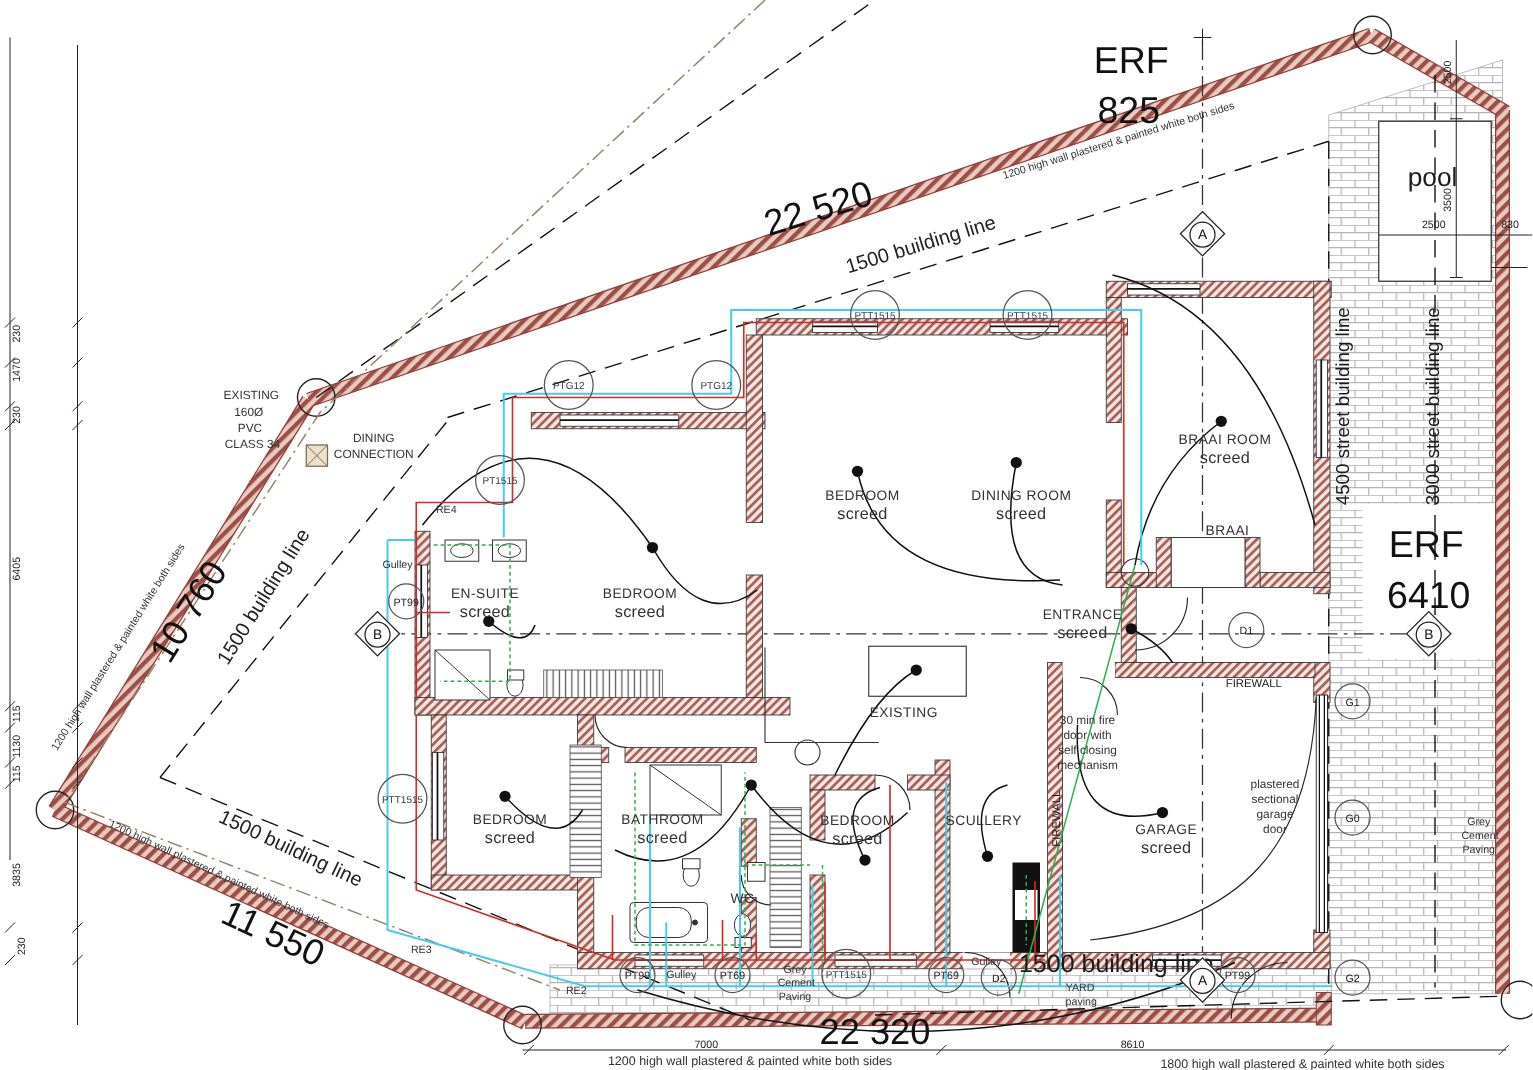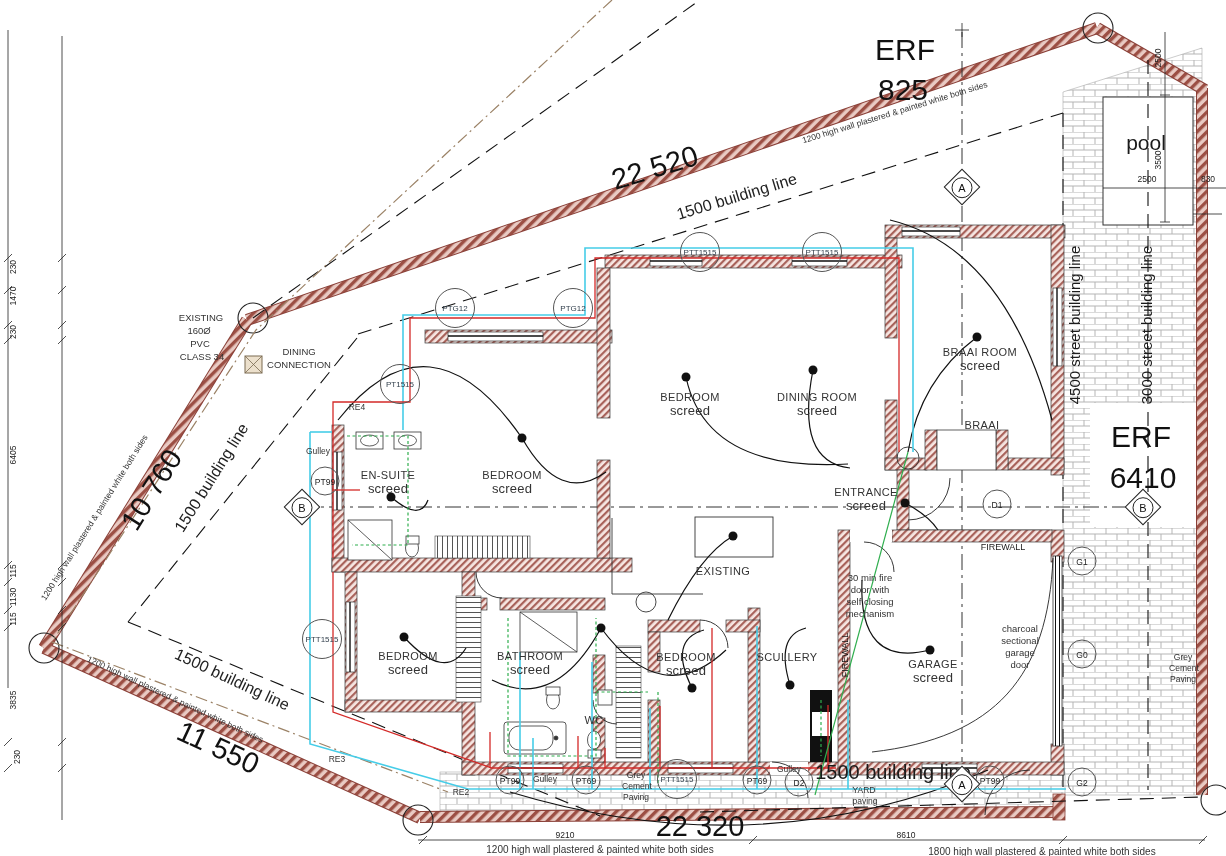--- a/index.html
+++ b/index.html
@@ -305,21 +305,21 @@
 
 <div class="t big" style="left:152px;top:490px;transform:translate(-50%,-50%) rotate(-58deg)">10 760</div>
 <div class="t bl" style="left:212px;top:478px;transform:translate(-50%,-50%) rotate(-58deg)">1500 building line</div>
 <div class="t tiny" style="left:95px;top:518px;transform:translate(-50%,-50%) rotate(-58deg)">1200 high wall plastered &amp; painted white both sides</div>
 
 <div class="t big" style="left:218px;top:748px;transform:translate(-50%,-50%) rotate(25deg)">11 550</div>
 <div class="t bl" style="left:232px;top:680px;transform:translate(-50%,-50%) rotate(25deg)">1500 building line</div>
 <div class="t tiny" style="left:175px;top:700px;transform:translate(-50%,-50%) rotate(25deg)">1200 high wall plastered &amp; painted white both sides</div>
 
 <div class="t big" style="left:700px;top:827px">22 320</div>
-<div class="t dim" style="left:565px;top:836px">9210</div>
+<div class="t dim" style="left:565px;top:836px">7000</div>
 <div class="t dim" style="left:906px;top:836px">8610</div>
 <div class="t note" style="left:600px;top:850px;font-size:10px">1200 high wall plastered &amp; painted white both sides</div>
 <div class="t note" style="left:1042px;top:852px;font-size:10px">1800 high wall plastered &amp; painted white both sides</div>
 <div class="t" style="left:893px;top:772px;font-size:20px">1500 building line</div>
 
 <div class="t" style="left:1075px;top:325px;font-size:15px;transform:translate(-50%,-50%) rotate(-90deg)">4500 street building line</div>
 <div class="t" style="left:1147px;top:325px;font-size:15px;transform:translate(-50%,-50%) rotate(-90deg)">3000 street building line</div>
 
 <div class="t note" style="left:201px;top:318px">EXISTING</div>
 <div class="t note" style="left:199px;top:331px">160Ø</div>
@@ -382,21 +382,21 @@
       <div class="sc">screed</div>
     </div>
 <div class="t room" style="left:594px;top:720px">WC</div>
 <div class="t" style="left:1003px;top:547px;font-size:9px">FIREWALL</div>
 <div class="t" style="left:845px;top:655px;font-size:9px;transform:translate(-50%,-50%) rotate(-90deg)">FIREWALL</div>
 
 <div class="t note" style="left:870px;top:578px">30 min fire</div>
 <div class="t note" style="left:870px;top:590px">door with</div>
 <div class="t note" style="left:870px;top:602px">self closing</div>
 <div class="t note" style="left:870px;top:614px">mechanism</div>
-<div class="t note" style="left:1020px;top:629px">charcoal</div>
+<div class="t note" style="left:1020px;top:629px">plastered</div>
 <div class="t note" style="left:1020px;top:641px">sectional</div>
 <div class="t note" style="left:1020px;top:653px">garage</div>
 <div class="t note" style="left:1020px;top:665px">door</div>
 <div class="t tiny" style="left:1183px;top:658px">Grey</div>
 <div class="t tiny" style="left:1184px;top:669px">Cement</div>
 <div class="t tiny" style="left:1183px;top:680px">Paving</div>
 <div class="t tiny" style="left:636px;top:776px">Grey</div>
 <div class="t tiny" style="left:637px;top:787px">Cement</div>
 <div class="t tiny" style="left:636px;top:798px">Paving</div>
 <div class="t tiny" style="left:864px;top:791px">YARD</div>

